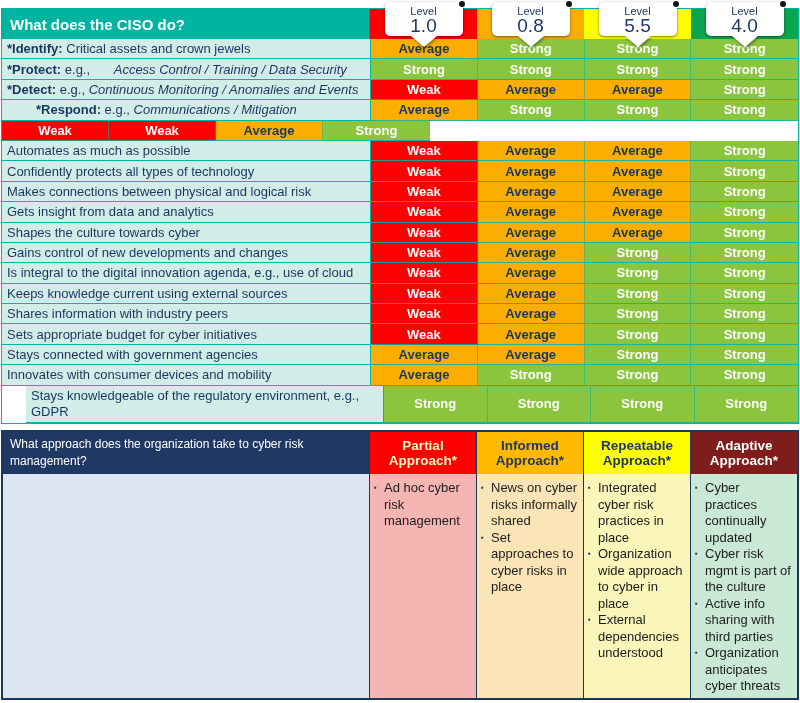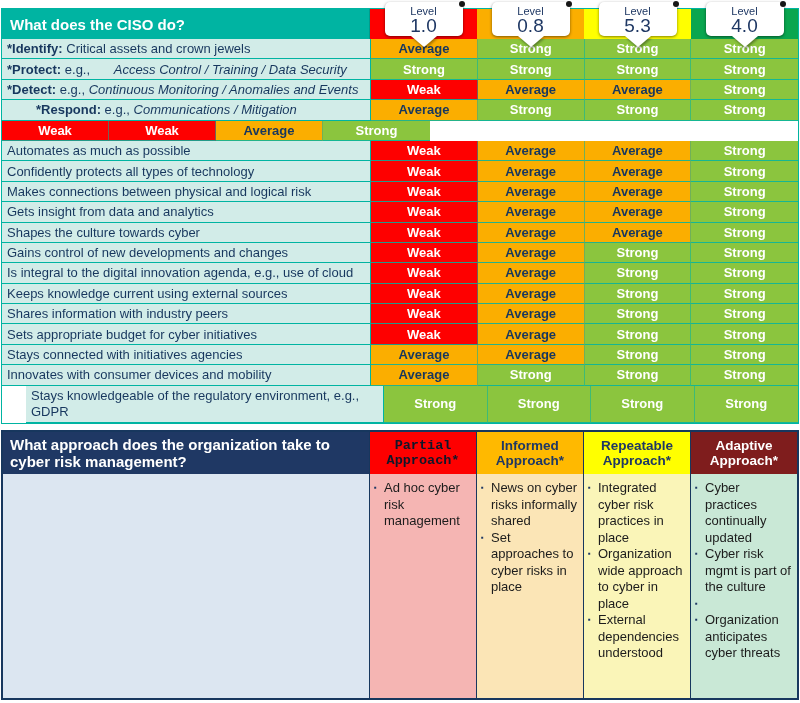--- a/index.html
+++ b/index.html
@@ -32,21 +32,21 @@
                white-space:nowrap; overflow:hidden; }
   .row.tall .row-label { white-space:normal; line-height:16px; }
   .cell { width:107px; font-weight:bold; font-size:13px; display:flex; align-items:center; justify-content:center;
           border-bottom:1px solid rgba(0,180,162,.85); border-right:1px solid rgba(0,180,162,.55); }
   .cell:last-child { border-right:none; }
 
   
   .bottom { position:absolute; left:1px; top:430px; width:798px; height:270px;
             border:2px solid #17375e; display:flex; flex-direction:column; }
   .bottom-header { display:flex; height:42px; flex:none; }
-  .bh-title { width:368px; background:#1f3864; color:#ffffff; font-weight:bold; font-size:15px;
+  .bh-title { width:368px; background:#1f3864; color:#ffffff; font-weight:normal; font-size:12px;
               line-height:17px; display:flex; align-items:center; padding:2px 0 2px 7px; }
   .bh-col { width:107px; display:flex; align-items:center; justify-content:center; text-align:center;
             font-weight:bold; font-size:13.5px; line-height:15px; border-left:1.5px solid #17375e; padding:1px; }
   .bottom-body { display:flex; flex:1; }
   .bb-left { width:368px; background:#dce6f1; }
   .bb-col { width:107px; border-left:1.5px solid #17375e; padding:6px 2px 0 4px; }
   .bb-col ul { list-style:none; }
   .bb-col li { display:flex; }
   .bb-col .sq { flex:none; width:10px; font-size:8px; line-height:16.5px; color:#1f3864; }
   .bb-col .txt { font-size:13px; line-height:16.5px; color:#1c1c1c; }
@@ -71,21 +71,21 @@
             <div class="badge">
               <div class="pin"></div>
               <div class="lvl">Level</div>
               <div class="val">0.8</div>
             </div>
           </div>
           <div class="strip" style="background: rgb(255, 255, 0);">
             <div class="badge">
               <div class="pin"></div>
               <div class="lvl">Level</div>
-              <div class="val">5.3</div>
+              <div class="val">5.5</div>
             </div>
           </div>
           <div class="strip" style="background: rgb(10, 166, 79);">
             <div class="badge">
               <div class="pin"></div>
               <div class="lvl">Level</div>
               <div class="val">4.0</div>
             </div>
           </div>
         </div>
@@ -218,21 +218,21 @@
           <div class="row-label">
             <span><span>Sets appropriate budget for cyber initiatives</span></span>
           </div>
           <div class="cell" style="background: rgb(254, 0, 0); color: rgb(255, 255, 255);">Weak</div>
           <div class="cell" style="background: rgb(251, 174, 0); color: rgb(23, 55, 94);">Average</div>
           <div class="cell" style="background: rgb(139, 197, 62); color: rgb(255, 255, 255);">Strong</div>
           <div class="cell" style="background: rgb(139, 197, 62); color: rgb(255, 255, 255);">Strong</div>
         </div>
         <div class="row">
           <div class="row-label">
-            <span><span>Stays connected with initiatives agencies</span></span>
+            <span><span>Stays connected with government agencies</span></span>
           </div>
           <div class="cell" style="background: rgb(251, 174, 0); color: rgb(23, 55, 94);">Average</div>
           <div class="cell" style="background: rgb(251, 174, 0); color: rgb(23, 55, 94);">Average</div>
           <div class="cell" style="background: rgb(139, 197, 62); color: rgb(255, 255, 255);">Strong</div>
           <div class="cell" style="background: rgb(139, 197, 62); color: rgb(255, 255, 255);">Strong</div>
         </div>
         <div class="row">
           <div class="row-label">
             <span><span>Innovates with consumer devices and mobility</span></span>
           </div>
@@ -250,21 +250,21 @@
           <div class="cell" style="background: rgb(139, 197, 62); color: rgb(255, 255, 255);">Strong</div>
           <div class="cell" style="background: rgb(139, 197, 62); color: rgb(255, 255, 255);">Strong</div>
         </div>
       </div>
   </div>
 
   <div class="bottom">
     <div class="bottom-header">
       <div class="bh-title">What approach does the organization take to cyber risk management?</div>
       <div id="bh-cols" style="display:flex;">
-          <div class="bh-col" style="background: rgb(254, 0, 0); color: #0f172a; font-family: Liberation Mono, monospace;">Partial Approach*</div>
+          <div class="bh-col" style="background: rgb(254, 0, 0); color: #fef9c3;">Partial Approach*</div>
           <div class="bh-col" style="background: rgb(255, 185, 0); color: rgb(31, 56, 100);">Informed Approach*</div>
           <div class="bh-col" style="background: rgb(255, 255, 0); color: rgb(31, 56, 100);">Repeatable Approach*</div>
           <div class="bh-col" style="background: #7f1d1d; color: rgb(255, 255, 255);">Adaptive Approach*</div>
         </div>
     </div>
     <div class="bottom-body">
       <div class="bb-left"></div>
       <div id="bb-cols" style="display:flex;">
           <div class="bb-col" style="background: rgb(245, 181, 179);">
             <ul>
@@ -307,20 +307,21 @@
               <li>
                 <span class="sq">▪</span>
                 <span class="txt">Cyber practices continually updated</span>
               </li>
               <li>
                 <span class="sq">▪</span>
                 <span class="txt">Cyber risk mgmt is part of the culture</span>
               </li>
               <li>
                 <span class="sq">▪</span>
+                <span class="txt">Active info sharing with third parties</span>
               </li>
               <li>
                 <span class="sq">▪</span>
                 <span class="txt">Organization anticipates cyber threats</span>
               </li>
             </ul>
           </div>
         </div>
     </div>
   </div>

